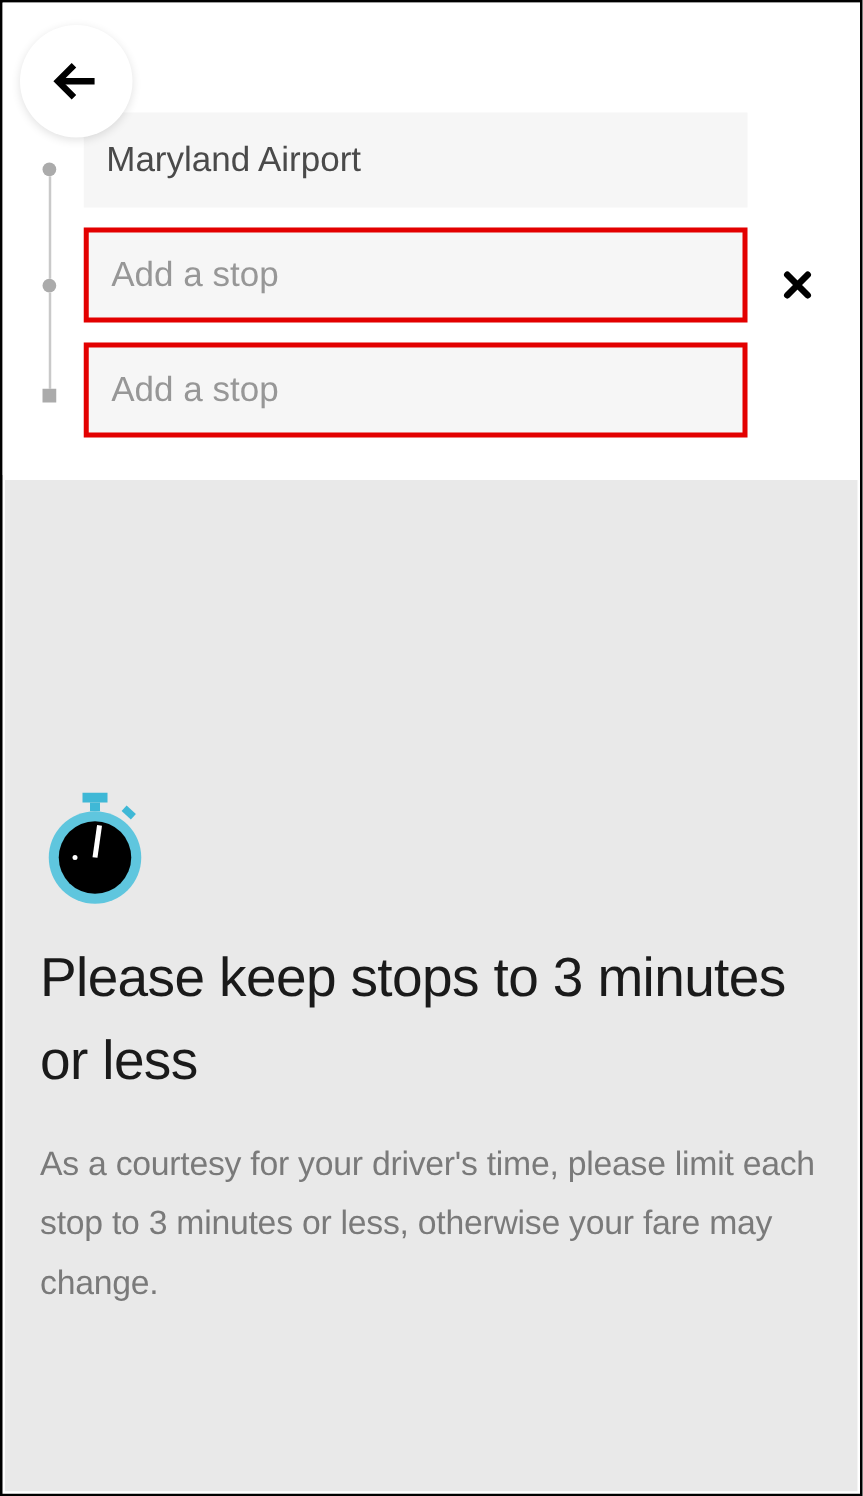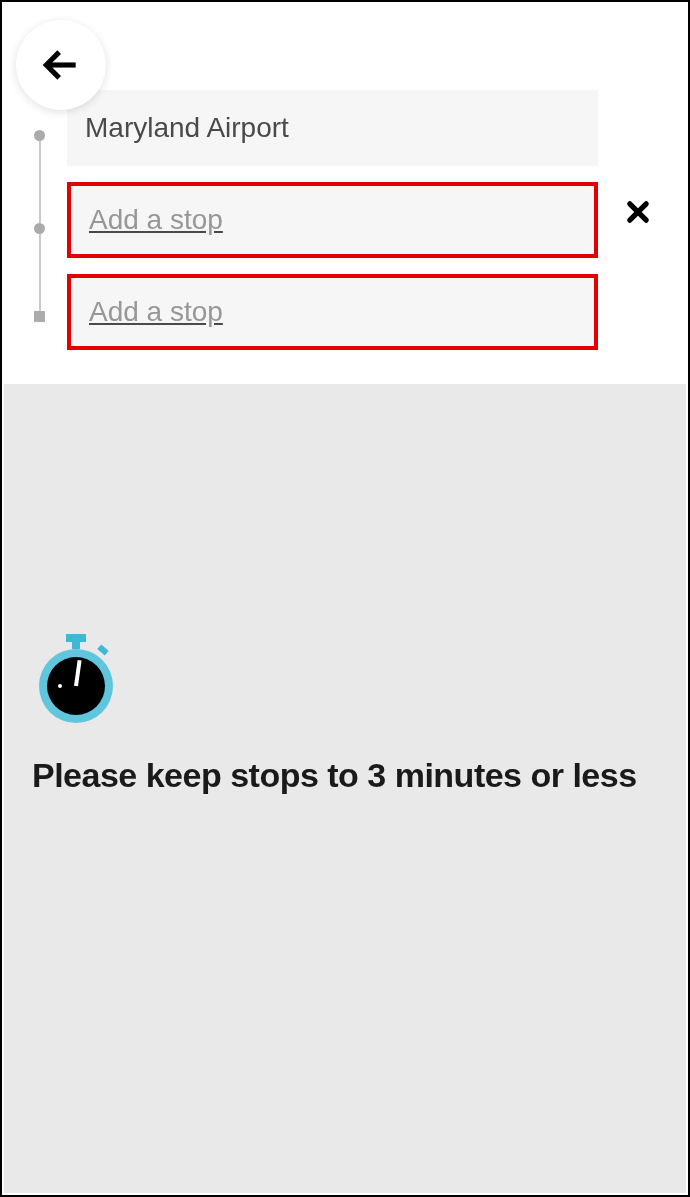--- a/index.html
+++ b/index.html
@@ -75,40 +75,39 @@
     }
     .fields {
       flex: 1;
       display: flex;
       flex-direction: column;
       gap: 16px;
       padding-right: 10px;
     }
     .field-row {
       display: flex;
-      align-items: flex-start;
+      align-items: flex-end;
       gap: 10px;
     }
     .stop-input {
       flex: 1;
       height: 76px;
       background: #f6f6f6;
       border: none;
       padding: 0 18px;
       font-size: 28px;
       color: #4a4a4a;
       font-family: inherit;
       outline: none;
     }
     .stop-input::placeholder {
       color: #979797;
     }
     .stop-input.highlighted {
       border: 4px solid #e30000;
-      text-decoration: underline;
     }
     .remove-x {
       width: 60px;
       height: 60px;
       display: flex;
       align-items: center;
       justify-content: center;
       cursor: pointer;
       flex-shrink: 0;
     }
@@ -131,22 +130,22 @@
       display: flex;
       flex-direction: column;
     }
     .stopwatch-icon {
       width: 80px;
       height: 90px;
       margin-bottom: 26px;
       margin-left: 4px;
     }
     .info-title {
-      font-size: 34px;
-      font-weight: 700;
+      font-size: 44px;
+      font-weight: 400;
       color: #1a1a1a;
       line-height: 1.5;
       margin-bottom: 26px;
       letter-spacing: -0.5px;
     }
     .info-body {
       font-size: 27px;
       color: #7a7a7a;
       line-height: 1.75;
       margin-bottom: 40px;
@@ -211,14 +210,15 @@
     <rect x="30" y="0" width="20" height="8" fill="#3fb8d6"></rect>
     <rect x="36" y="8" width="8" height="7" fill="#3fb8d6"></rect>
     <rect x="62" y="13" width="10" height="6" fill="#3fb8d6" transform="rotate(42 67 16)"></rect>
     <circle cx="40" cy="52" r="37" fill="#5fc6de"></circle>
     <circle cx="40" cy="52" r="29" fill="#000"></circle>
     <rect x="38" y="26" width="4" height="26" fill="#fff" transform="rotate(8 40 52)"></rect>
     <circle cx="24" cy="52" r="2" fill="#fff"></circle>
   </svg>
 
   <div class="info-title">Please keep stops to 3 minutes or less</div>
+  <div class="info-body">As a courtesy for your driver's time, please limit each stop to 3 minutes or less, otherwise your fare may change.</div>
 
 </div>
 
 </body></html>

